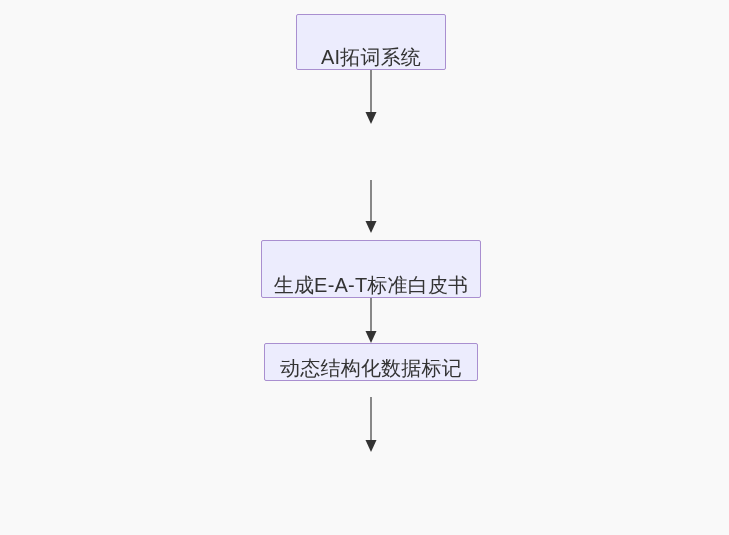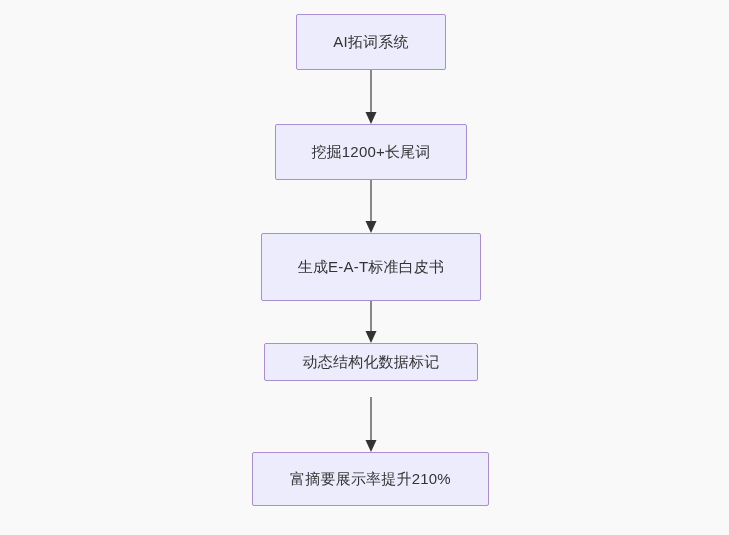--- a/index.html
+++ b/index.html
@@ -16,27 +16,27 @@
   #flowchart-canvas {
     position: relative;
     width: 729px;
     height: 535px;
     background: #f9f9f9;
   }
   .node {
     position: absolute;
     box-sizing: border-box;
     display: flex;
-    align-items: center;
+    align-items: flex-end;
     justify-content: center;
     background: #ececfd;
     border: 1.6px solid #a98fd0;
     border-radius: 2px;
     color: #333333;
-    font-size: 15px;
+    font-size: 20px;
     line-height: 1.2;
     letter-spacing: 0.2px;
     white-space: nowrap;
   }
   .node-label {
     display: block;
     text-align: center;
     padding: 0 12px;
   }
   .connector {
@@ -80,29 +80,23 @@
     <svg width="14" height="55" viewBox="0 0 14 55" xmlns="http://www.w3.org/2000/svg" aria-hidden="true">
       <line x1="7" y1="0" x2="7" y2="46" stroke="#888888" stroke-width="2"></line>
       <polygon points="7,55 1.5,43 12.5,43" fill="#333333"></polygon>
     </svg>
   </div>
 
   <div class="node" style="left:296px; top:14px; width:150px; height:56px;">
     <span class="node-label">AI拓词系统</span>
   </div>
 
-  <div class="node" style="left:275px; top:124px; width:192px; height:56px;">
-    <span class="node-label">挖掘1200+长尾词</span>
-  </div>
 
-  <div class="node" style="left:261px; top:233px; width:220px; height:68px;">
+  <div class="node" style="left:261px; top:240px; width:220px; height:58px;">
     <span class="node-label">生成E-A-T标准白皮书</span>
   </div>
 
   <div class="node" style="left:264px; top:343px; width:214px; height:38px;">
     <span class="node-label">动态结构化数据标记</span>
   </div>
 
-  <div class="node" style="left:252px; top:452px; width:237px; height:54px;">
-    <span class="node-label">富摘要展示率提升210%</span>
-  </div>
 
 </div>
 
 </body></html>

